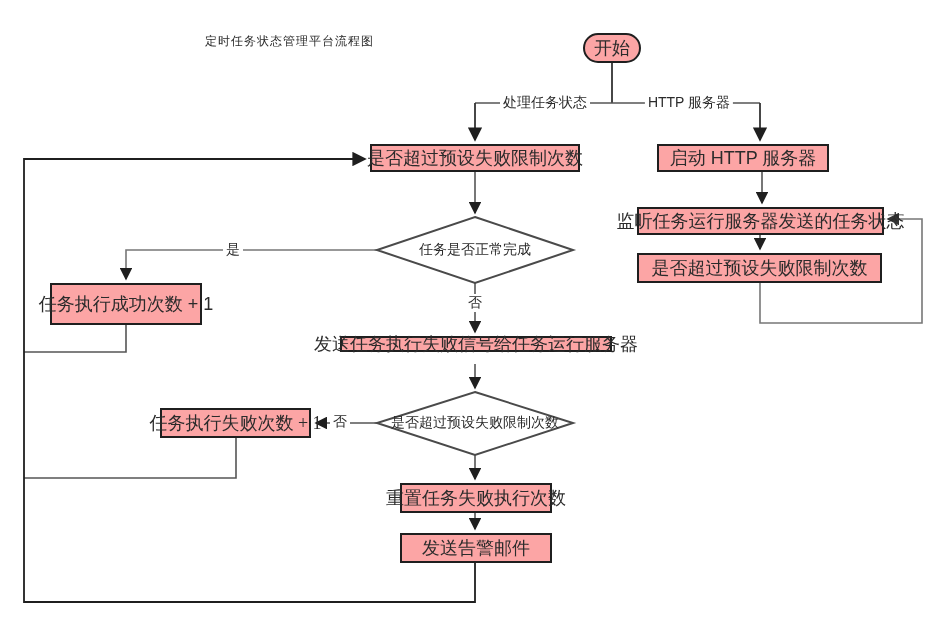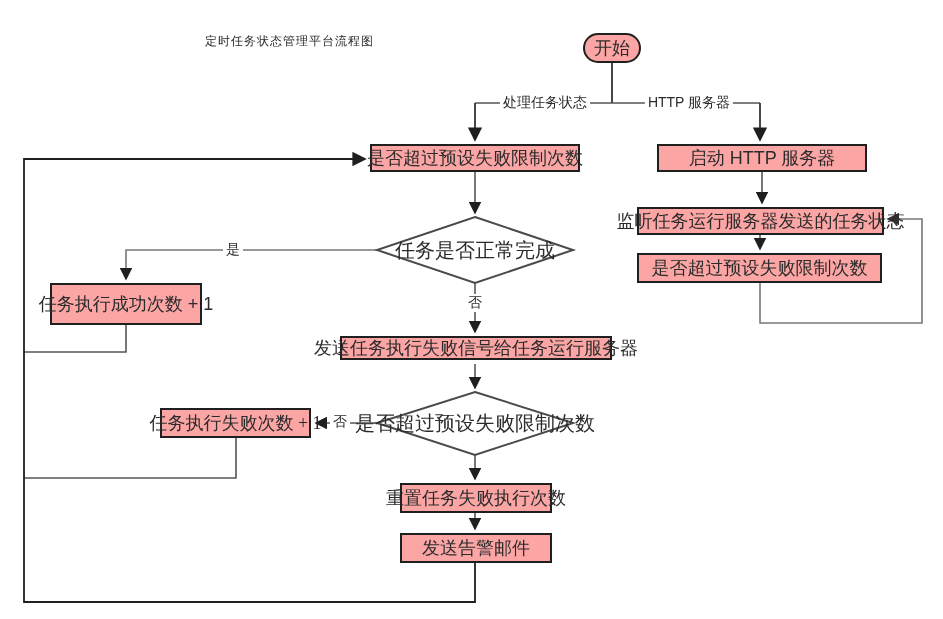--- a/index.html
+++ b/index.html
@@ -43,21 +43,21 @@
     text-align: center;
   }
   .node.terminal {
     border-radius: 15px;
   }
   .diamond-label {
     position: absolute;
     display: flex;
     align-items: center;
     justify-content: center;
-    font-size: 20px;
+    font-size: 14px;
     color: #2b2b2b;
     white-space: nowrap;
     background: transparent;
   }
   .edge-label {
     position: absolute;
     transform: translate(-50%, -50%);
     background: #ffffff;
     padding: 0 3px;
     font-size: 14px;
@@ -121,31 +121,31 @@
   <div class="diagram-title">定时任务状态管理平台流程图</div>
 
   <div class="node terminal" style="left:583px; top:33px; width:58px; height:30px;">开始</div>
 
   <div class="node" style="left:370px; top:144px; width:210px; height:28px;">是否超过预设失败限制次数</div>
 
   <div class="diamond-label" style="left:377px; top:240px; width:196px; height:20px;">任务是否正常完成</div>
 
   <div class="node" style="left:50px; top:283px; width:152px; height:42px;">任务执行成功次数 + 1</div>
 
-  <div class="node" style="left:340px; top:336px; width:272px; height:24px;">发送任务执行失败信号给任务运行服务器</div>
+  <div class="node" style="left:340px; top:336px; width:272px; height:16px;">发送任务执行失败信号给任务运行服务器</div>
 
   <div class="diamond-label" style="left:377px; top:413px; width:196px; height:20px;">是否超过预设失败限制次数</div>
 
   <div class="node" style="left:160px; top:408px; width:151px; height:30px;font-family:Liberation Serif, serif;">任务执行失败次数 + 1</div>
 
   <div class="node" style="left:400px; top:483px; width:152px; height:30px;">重置任务失败执行次数</div>
 
   <div class="node" style="left:400px; top:533px; width:152px; height:30px;">发送告警邮件</div>
 
-  <div class="node" style="left:657px; top:144px; width:210px; height:28px;">启动 HTTP 服务器</div>
+  <div class="node" style="left:657px; top:144px; width:172px; height:28px;">启动 HTTP 服务器</div>
 
   <div class="node" style="left:637px; top:207px; width:247px; height:28px;font-family:Liberation Mono, monospace;">监听任务运行服务器发送的任务状态</div>
 
   <div class="node" style="left:637px; top:253px; width:245px; height:30px;">是否超过预设失败限制次数</div>
 
   <div class="edge-label" style="left:545px; top:103px;">处理任务状态</div>
 
   <div class="edge-label" style="left:689px; top:103px;">HTTP 服务器</div>
 
   <div class="edge-label" style="left:233px; top:250px;">是</div>

